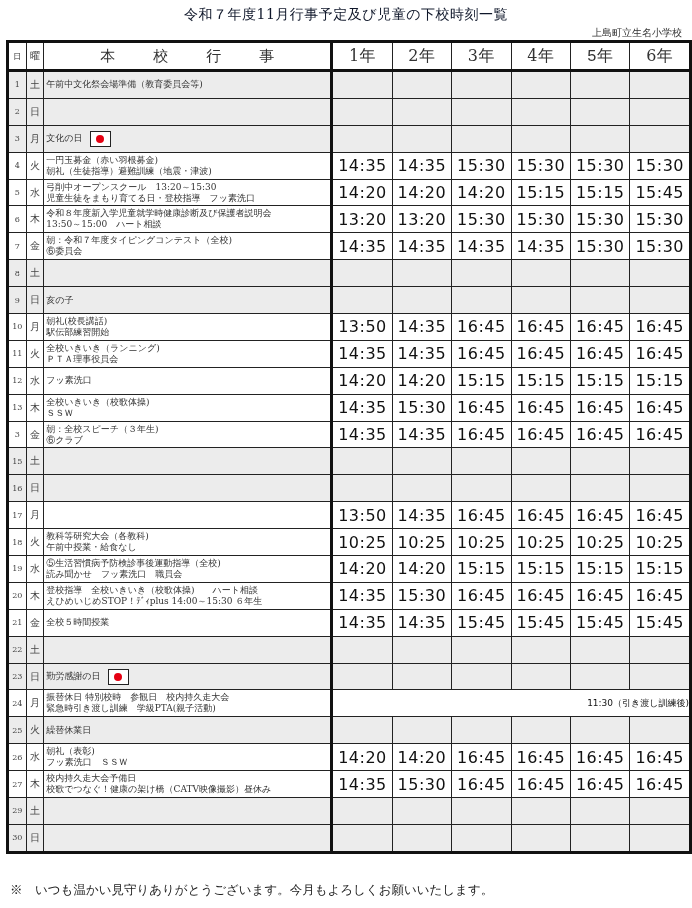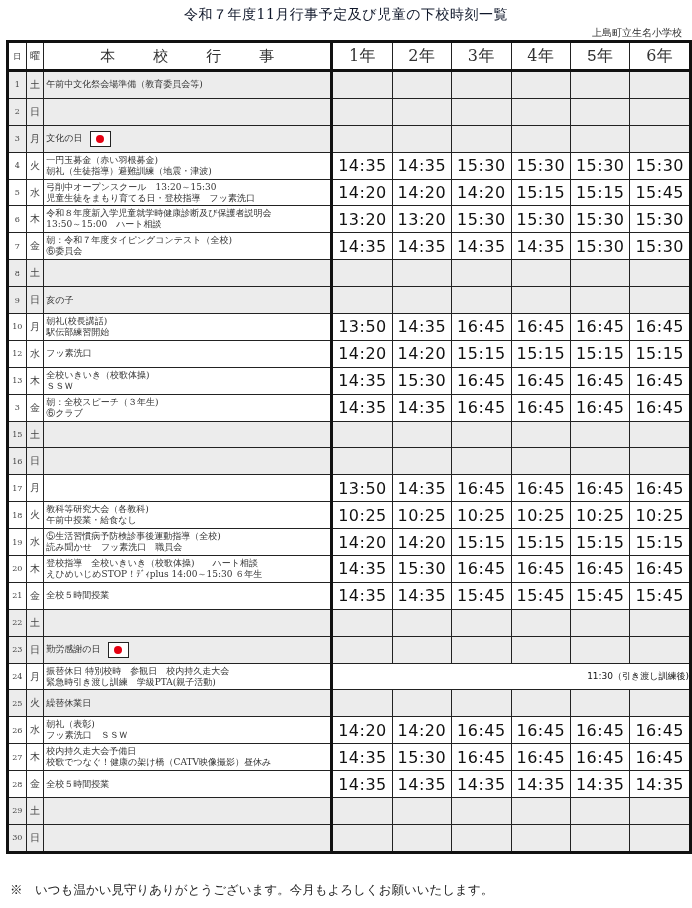--- a/index.html
+++ b/index.html
@@ -180,20 +180,34 @@
           <div>駅伝部練習開始</div>
         </td>
         <td class="c-t">13:50</td>
         <td class="c-t">14:35</td>
         <td class="c-t">16:45</td>
         <td class="c-t">16:45</td>
         <td class="c-t">16:45</td>
         <td class="c-t">16:45</td>
       </tr>
       <tr>
+        <td class="c-day">11</td>
+        <td class="c-dow">火</td>
+        <td class="c-ev">
+          <div>全校いきいき（ランニング)</div>
+          <div>ＰＴＡ理事役員会</div>
+        </td>
+        <td class="c-t">14:35</td>
+        <td class="c-t">14:35</td>
+        <td class="c-t">16:45</td>
+        <td class="c-t">16:45</td>
+        <td class="c-t">16:45</td>
+        <td class="c-t">16:45</td>
+      </tr>
+      <tr>
         <td class="c-day">12</td>
         <td class="c-dow">水</td>
         <td class="c-ev">
           <div>フッ素洗口</div>
         </td>
         <td class="c-t">14:20</td>
         <td class="c-t">14:20</td>
         <td class="c-t">15:15</td>
         <td class="c-t">15:15</td>
         <td class="c-t">15:15</td>
@@ -387,33 +401,20 @@
         <td class="c-ev">
           <div>校内持久走大会予備日</div>
           <div>校歌でつなぐ！健康の架け橋（CATV映像撮影）昼休み</div>
         </td>
         <td class="c-t">14:35</td>
         <td class="c-t">15:30</td>
         <td class="c-t">16:45</td>
         <td class="c-t">16:45</td>
         <td class="c-t">16:45</td>
         <td class="c-t">16:45</td>
-      </tr>
-      <tr>
-        <td class="c-day">28</td>
-        <td class="c-dow">金</td>
-        <td class="c-ev">
-          <div>全校５時間授業</div>
-        </td>
-        <td class="c-t">14:35</td>
-        <td class="c-t">14:35</td>
-        <td class="c-t">14:35</td>
-        <td class="c-t">14:35</td>
-        <td class="c-t">14:35</td>
-        <td class="c-t">14:35</td>
       </tr>
       <tr class="wk">
         <td class="c-day">29</td>
         <td class="c-dow">土</td>
         <td class="c-ev">
           <div></div>
         </td>
         <td class="c-t"></td>
         <td class="c-t"></td>
         <td class="c-t"></td>

